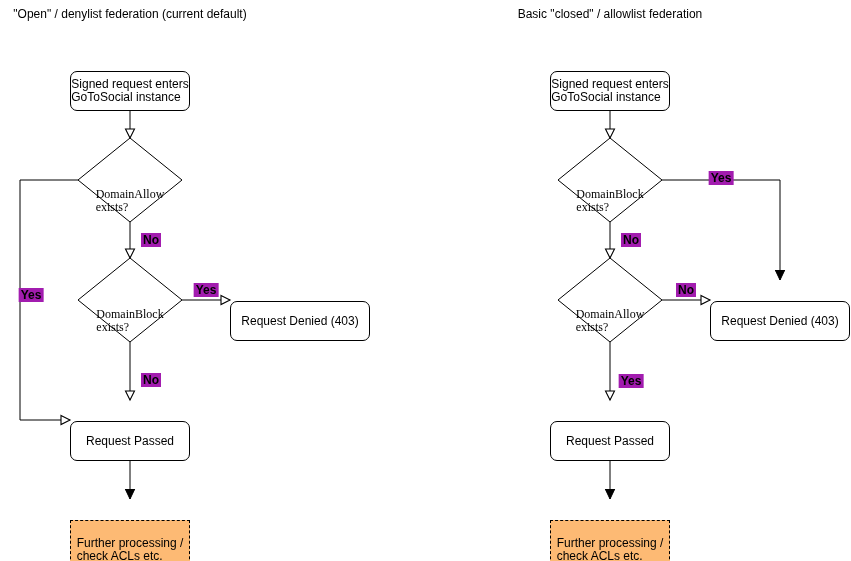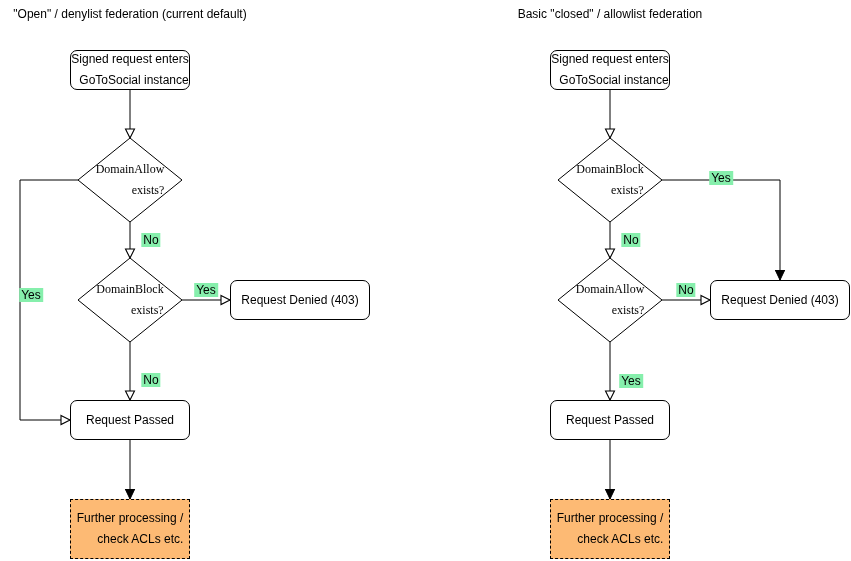--- a/index.html
+++ b/index.html
@@ -7,29 +7,29 @@
     position:relative;width:851px;height:561px;background:#ffffff;
     font-family:"Liberation Sans","DejaVu Sans",sans-serif;color:#000000;overflow:hidden;
   }
   .wires{position:absolute;left:0;top:0;z-index:1;}
   .title{
     position:absolute;top:7px;font-size:12px;line-height:14px;text-align:center;z-index:3;
     white-space:nowrap;
   }
   .node{
     position:absolute;display:flex;align-items:center;justify-content:center;
-    text-align:right;font-size:12px;line-height:21px;white-space:pre-line;
-    box-sizing:border-box;z-index:2;
+    text-align:left;font-size:12px;line-height:13px;white-space:pre-line;
+    box-sizing:border-box;z-index:2;margin-top:21px;
   }
   .box{background:#ffffff;border:1px solid #000000;border-radius:7px;}
   .dashedbox{background:#fdba74;border:1px dashed #000000;border-radius:0;}
   .diamond-label{background:transparent;z-index:2;font-family:Liberation Serif, serif;}
   .edge-label{
     position:absolute;transform:translate(-50%,-50%);font-size:12px;line-height:14px;
-    background:#86efac;padding:0 2px;z-index:3;white-space:nowrap;
+    background:#a21caf;padding:0 2px;z-index:3;white-space:nowrap;font-weight:bold;
   }
 </style>
 </head>
 <body>
 
 <div class="canvas">
 
   <svg class="wires" width="851" height="561" viewBox="0 0 851 561">
     <defs>
       <marker id="arrow-open" markerUnits="userSpaceOnUse" markerWidth="14" markerHeight="14" refX="10.5" refY="6" orient="auto">

